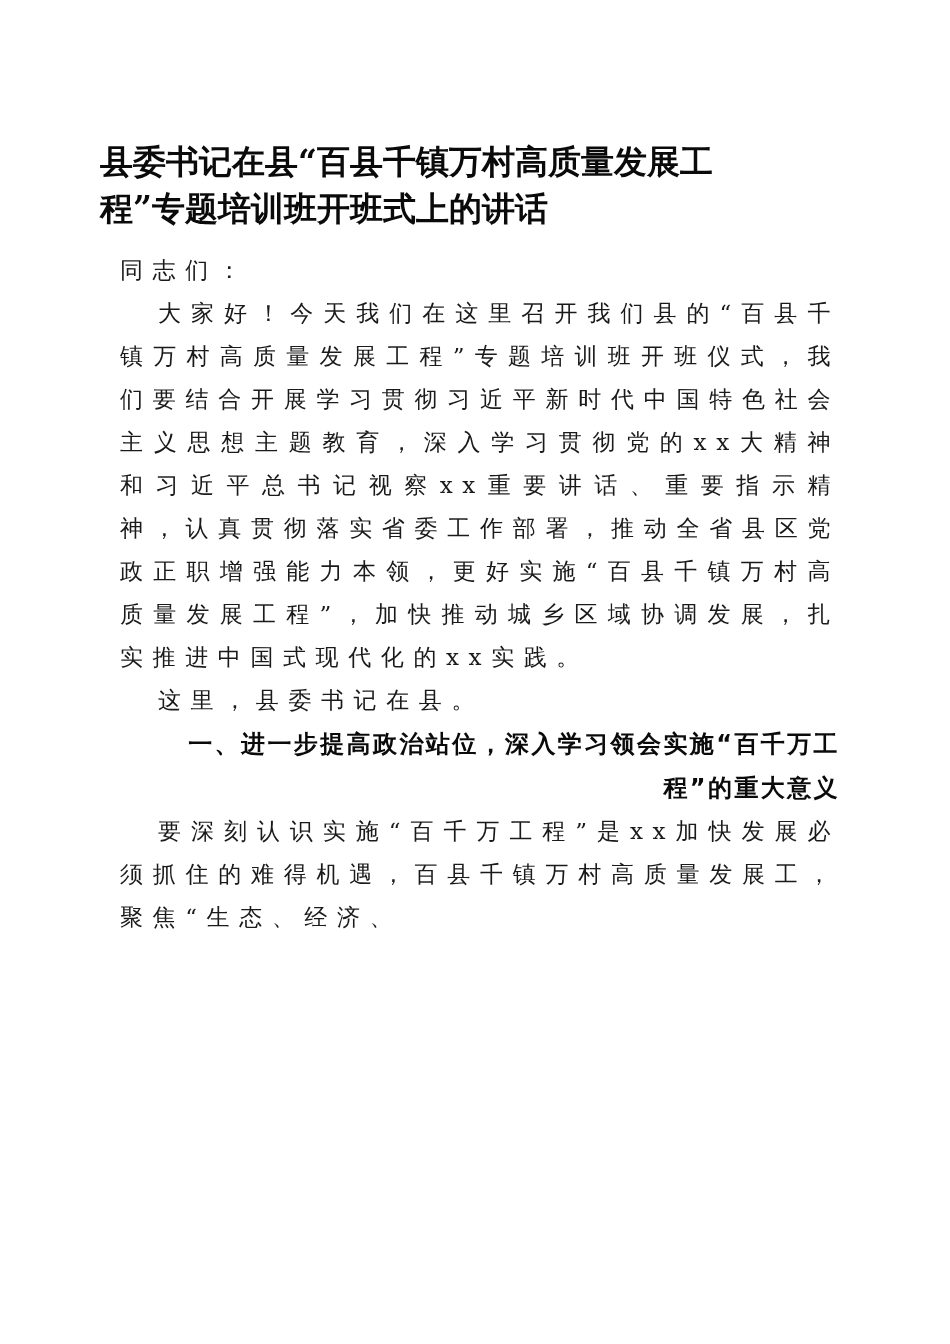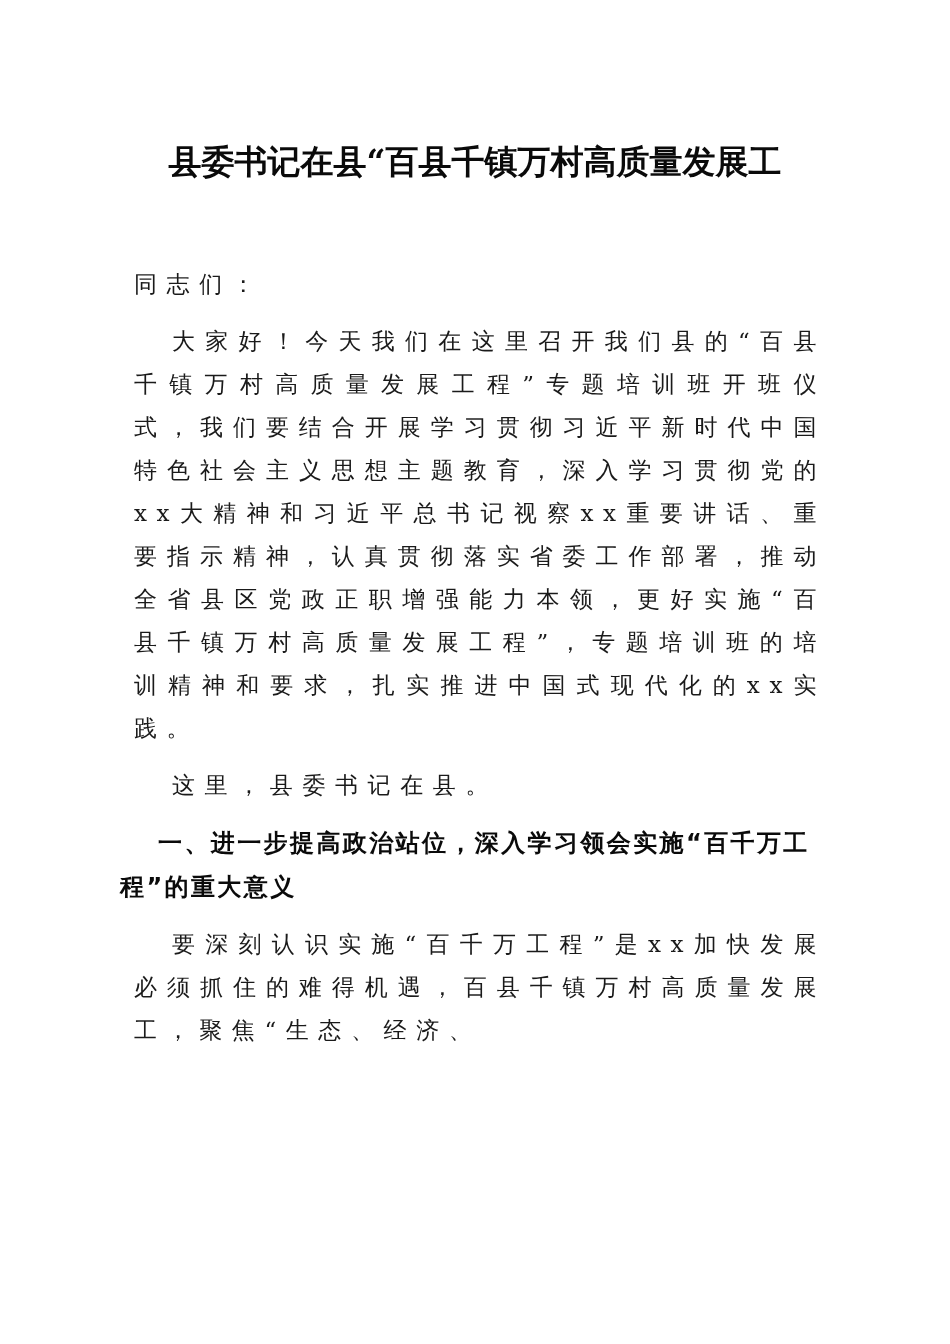--- a/index.html
+++ b/index.html
@@ -20,73 +20,75 @@
       top: 0;
       width: 950px;
       height: 1344px;
       background: #ffffff;
     }
     .title {
       position: absolute;
       left: 100px;
       top: 138px;
       width: 750px;
-      text-align: center;
+      text-align: left;
       font-family: "DejaVu Serif", "Liberation Serif", serif;
       font-weight: bold;
       font-size: 33px;
       line-height: 47px;
       letter-spacing: 0px;
       color: #0a0a0a;
       margin: 0;
     }
     .body {
       position: absolute;
       left: 120px;
       top: 249px;
       width: 720px;
       font-family: "DejaVu Serif", "Liberation Serif", serif;
       font-size: 23px;
       line-height: 43px;
       letter-spacing: 9.6px;
       color: #1a1a1a;
     }
     .body p {
-      margin: 14px;
+      margin: 0;
       padding: 0;
       text-align: justify;
     }
     .body p.indent {
       text-indent: 38px;
     }
     .body p.greeting {
       margin-bottom: 0px;
     }
     .body h2 {
       margin: 0;
       padding: 0;
       font-family: "DejaVu Sans", "Liberation Sans", sans-serif;
       font-weight: bold;
       font-size: 24px;
       line-height: 44px;
       letter-spacing: 2.4px;
       text-indent: 38px;
       color: #0a0a0a;
+      text-align: right;
     }
   </style>
 </head>
 <body>
 
 <div class="page">
 
   <h1 class="title">
     <span>县委书记在县“百县千镇万村高质量发展工</span><br>
+    <span>程”专题培训班开班式上的讲话</span>
   </h1>
 
   <div class="body">
     <p class="greeting">同志们：</p>
-    <p class="indent">大家好！今天我们在这里召开我们县的“百县千镇万村高质量发展工程”专题培训班开班仪式，我们要结合开展学习贯彻习近平新时代中国特色社会主义思想主题教育，深入学习贯彻党的xx大精神和习近平总书记视察xx重要讲话、重要指示精神，认真贯彻落实省委工作部署，推动全省县区党政正职增强能力本领，更好实施“百县千镇万村高质量发展工程”，专题培训班的培训精神和要求，扎实推进中国式现代化的xx实践。</p>
+    <p class="indent">大家好！今天我们在这里召开我们县的“百县千镇万村高质量发展工程”专题培训班开班仪式，我们要结合开展学习贯彻习近平新时代中国特色社会主义思想主题教育，深入学习贯彻党的xx大精神和习近平总书记视察xx重要讲话、重要指示精神，认真贯彻落实省委工作部署，推动全省县区党政正职增强能力本领，更好实施“百县千镇万村高质量发展工程”，加快推动城乡区域协调发展，扎实推进中国式现代化的xx实践。</p>
     <p class="indent">这里，县委书记在县。</p>
     <h2>一、进一步提高政治站位，深入学习领会实施“百千万工程”的重大意义</h2>
     <p class="indent">要深刻认识实施“百千万工程”是xx加快发展必须抓住的难得机遇，百县千镇万村高质量发展工，聚焦“生态、经济、</p>
   </div>
 
 </div>
 
 </body></html>

